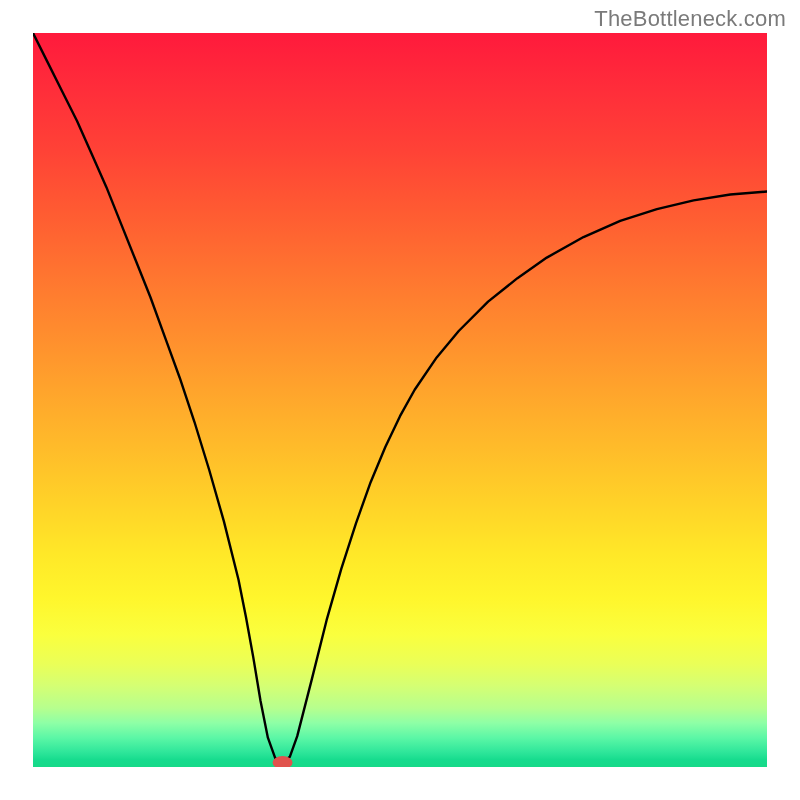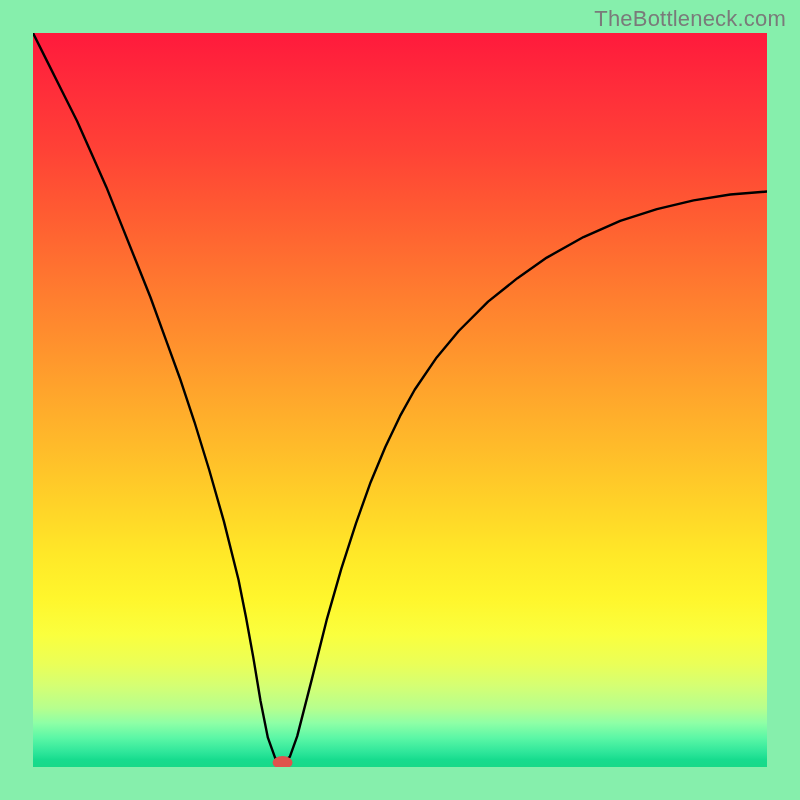--- a/index.html
+++ b/index.html
@@ -10,21 +10,21 @@
     overflow: hidden;
     background: #000;
     font-family: Arial, Helvetica, sans-serif;
   }
   .frame {
     position: absolute;
     top: 0;
     left: 0;
     width: 800px;
     height: 800px;
-    background: #86efac;
+    background: #ffffff;
   }
   .plot-area {
     position: absolute;
     top: 33px;
     left: 33px;
     width: 734px;
     height: 734px;
     overflow: hidden;
   }
   .gradient-bg {

